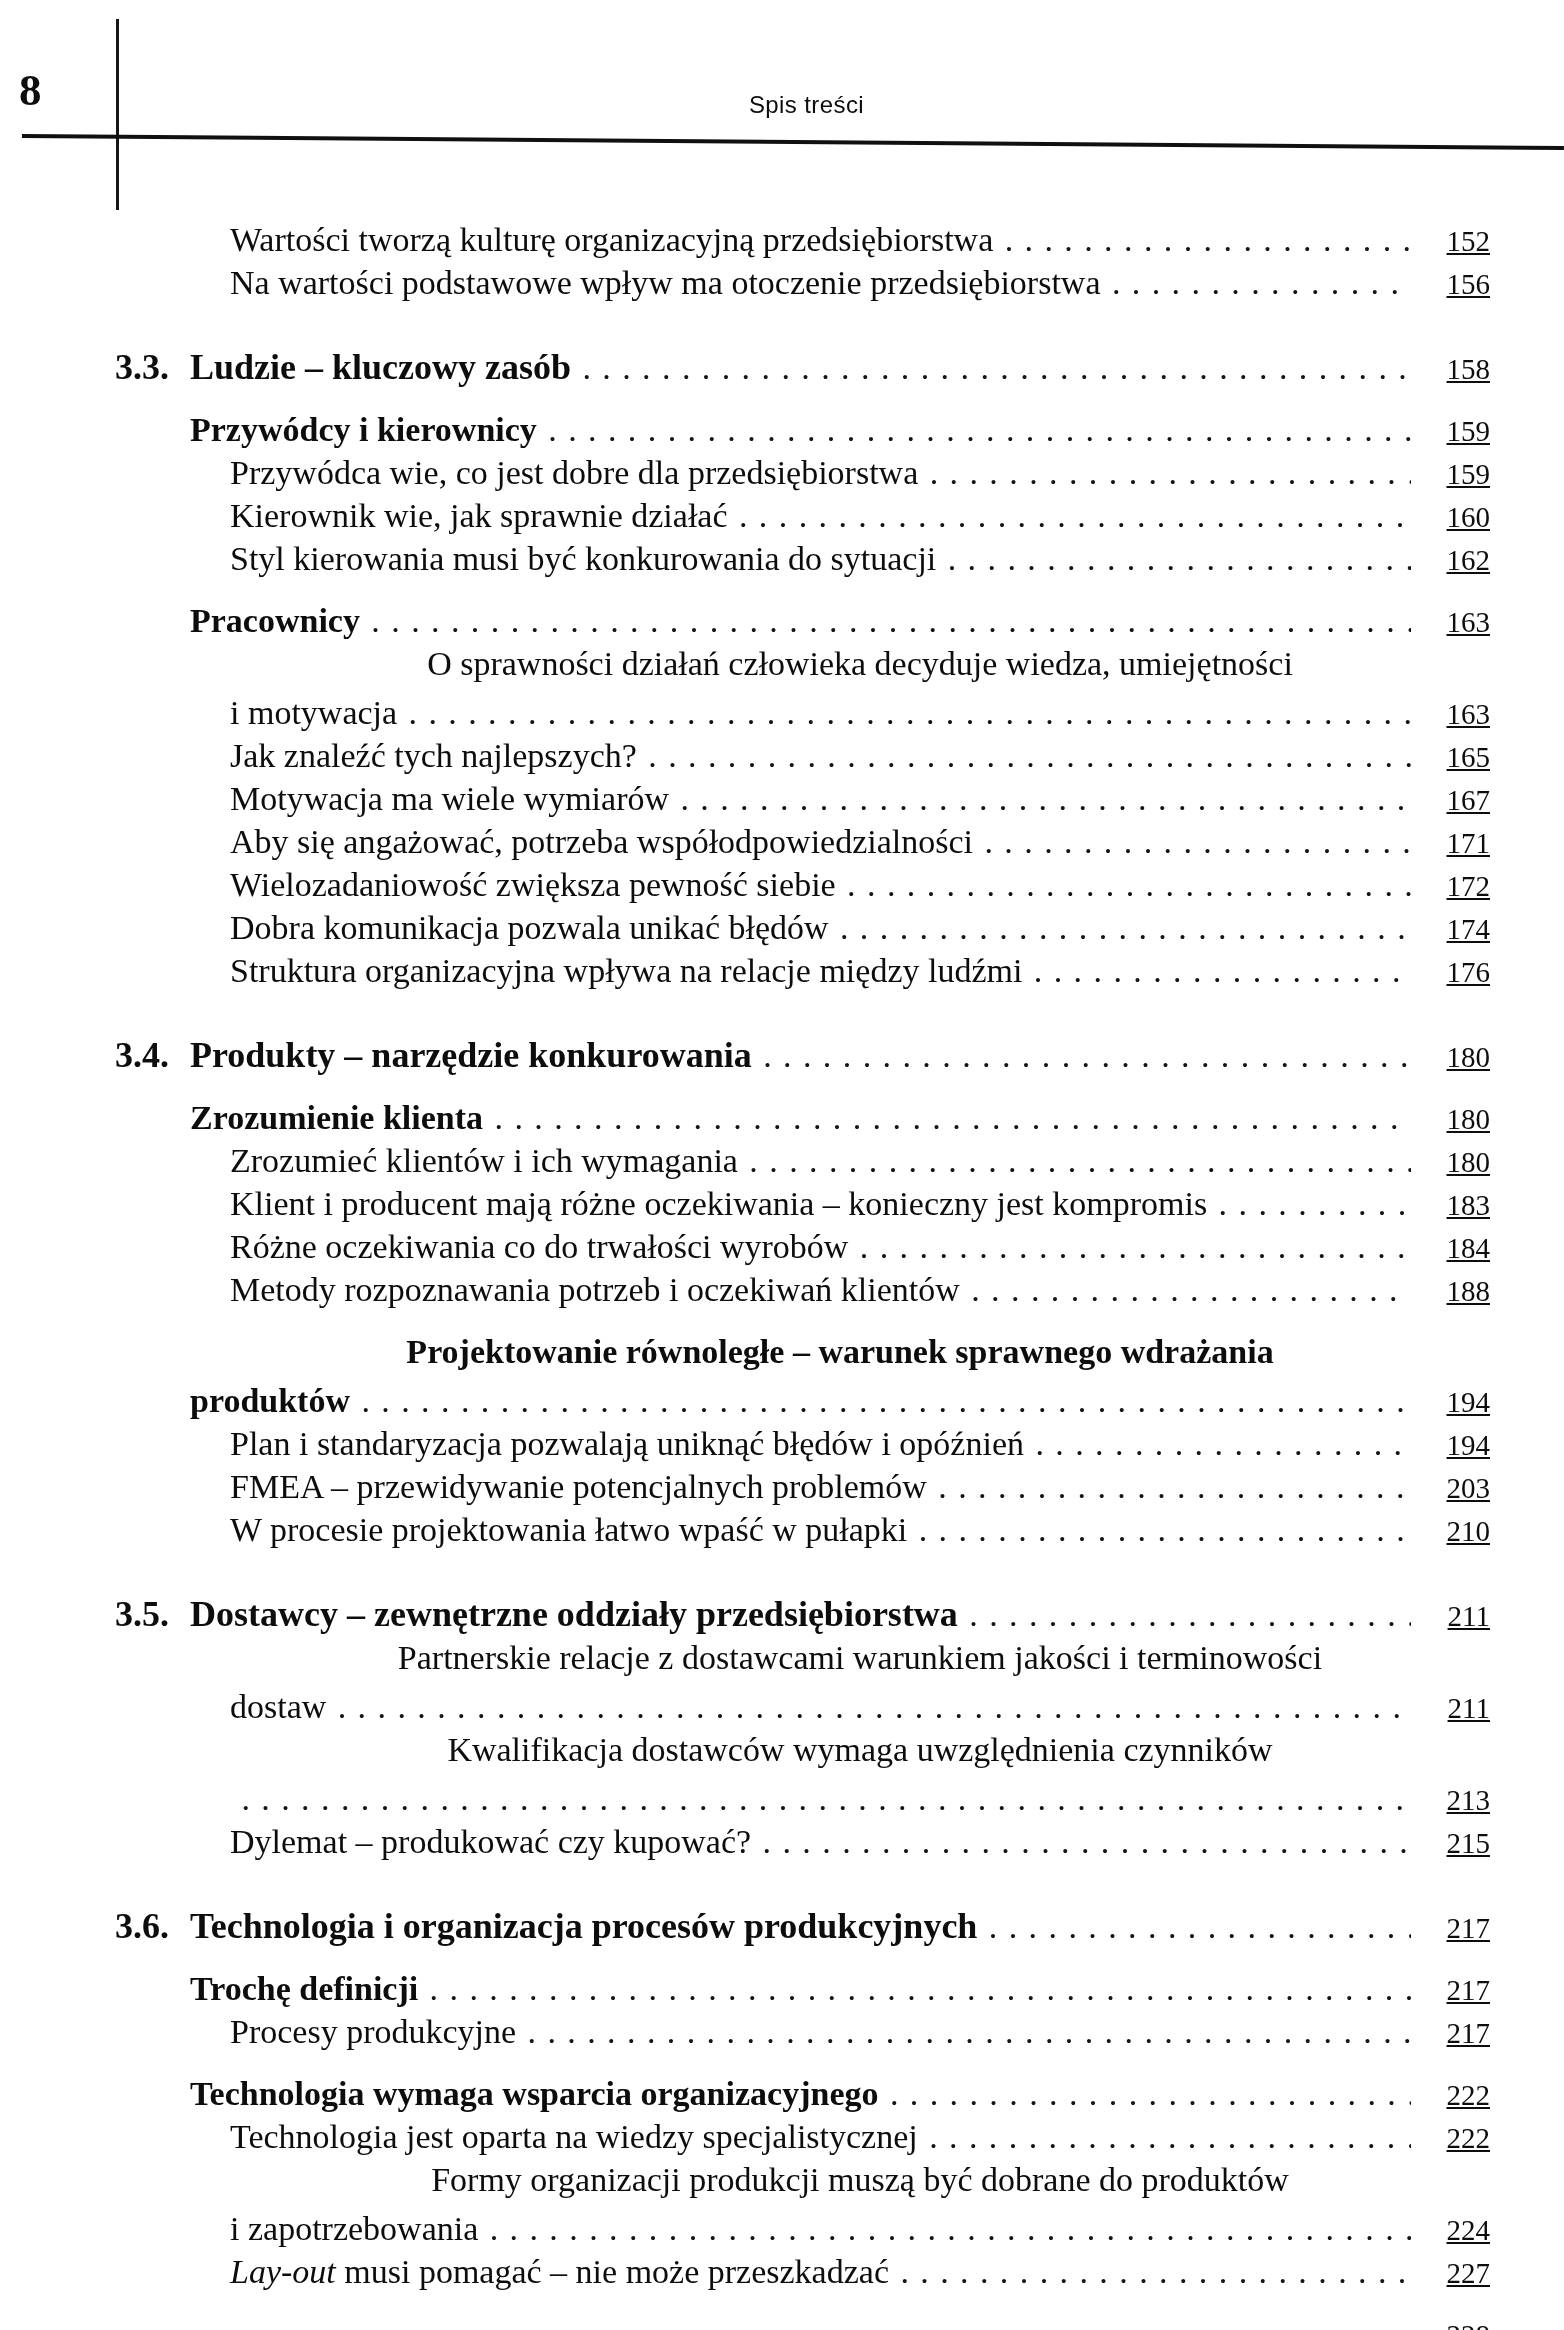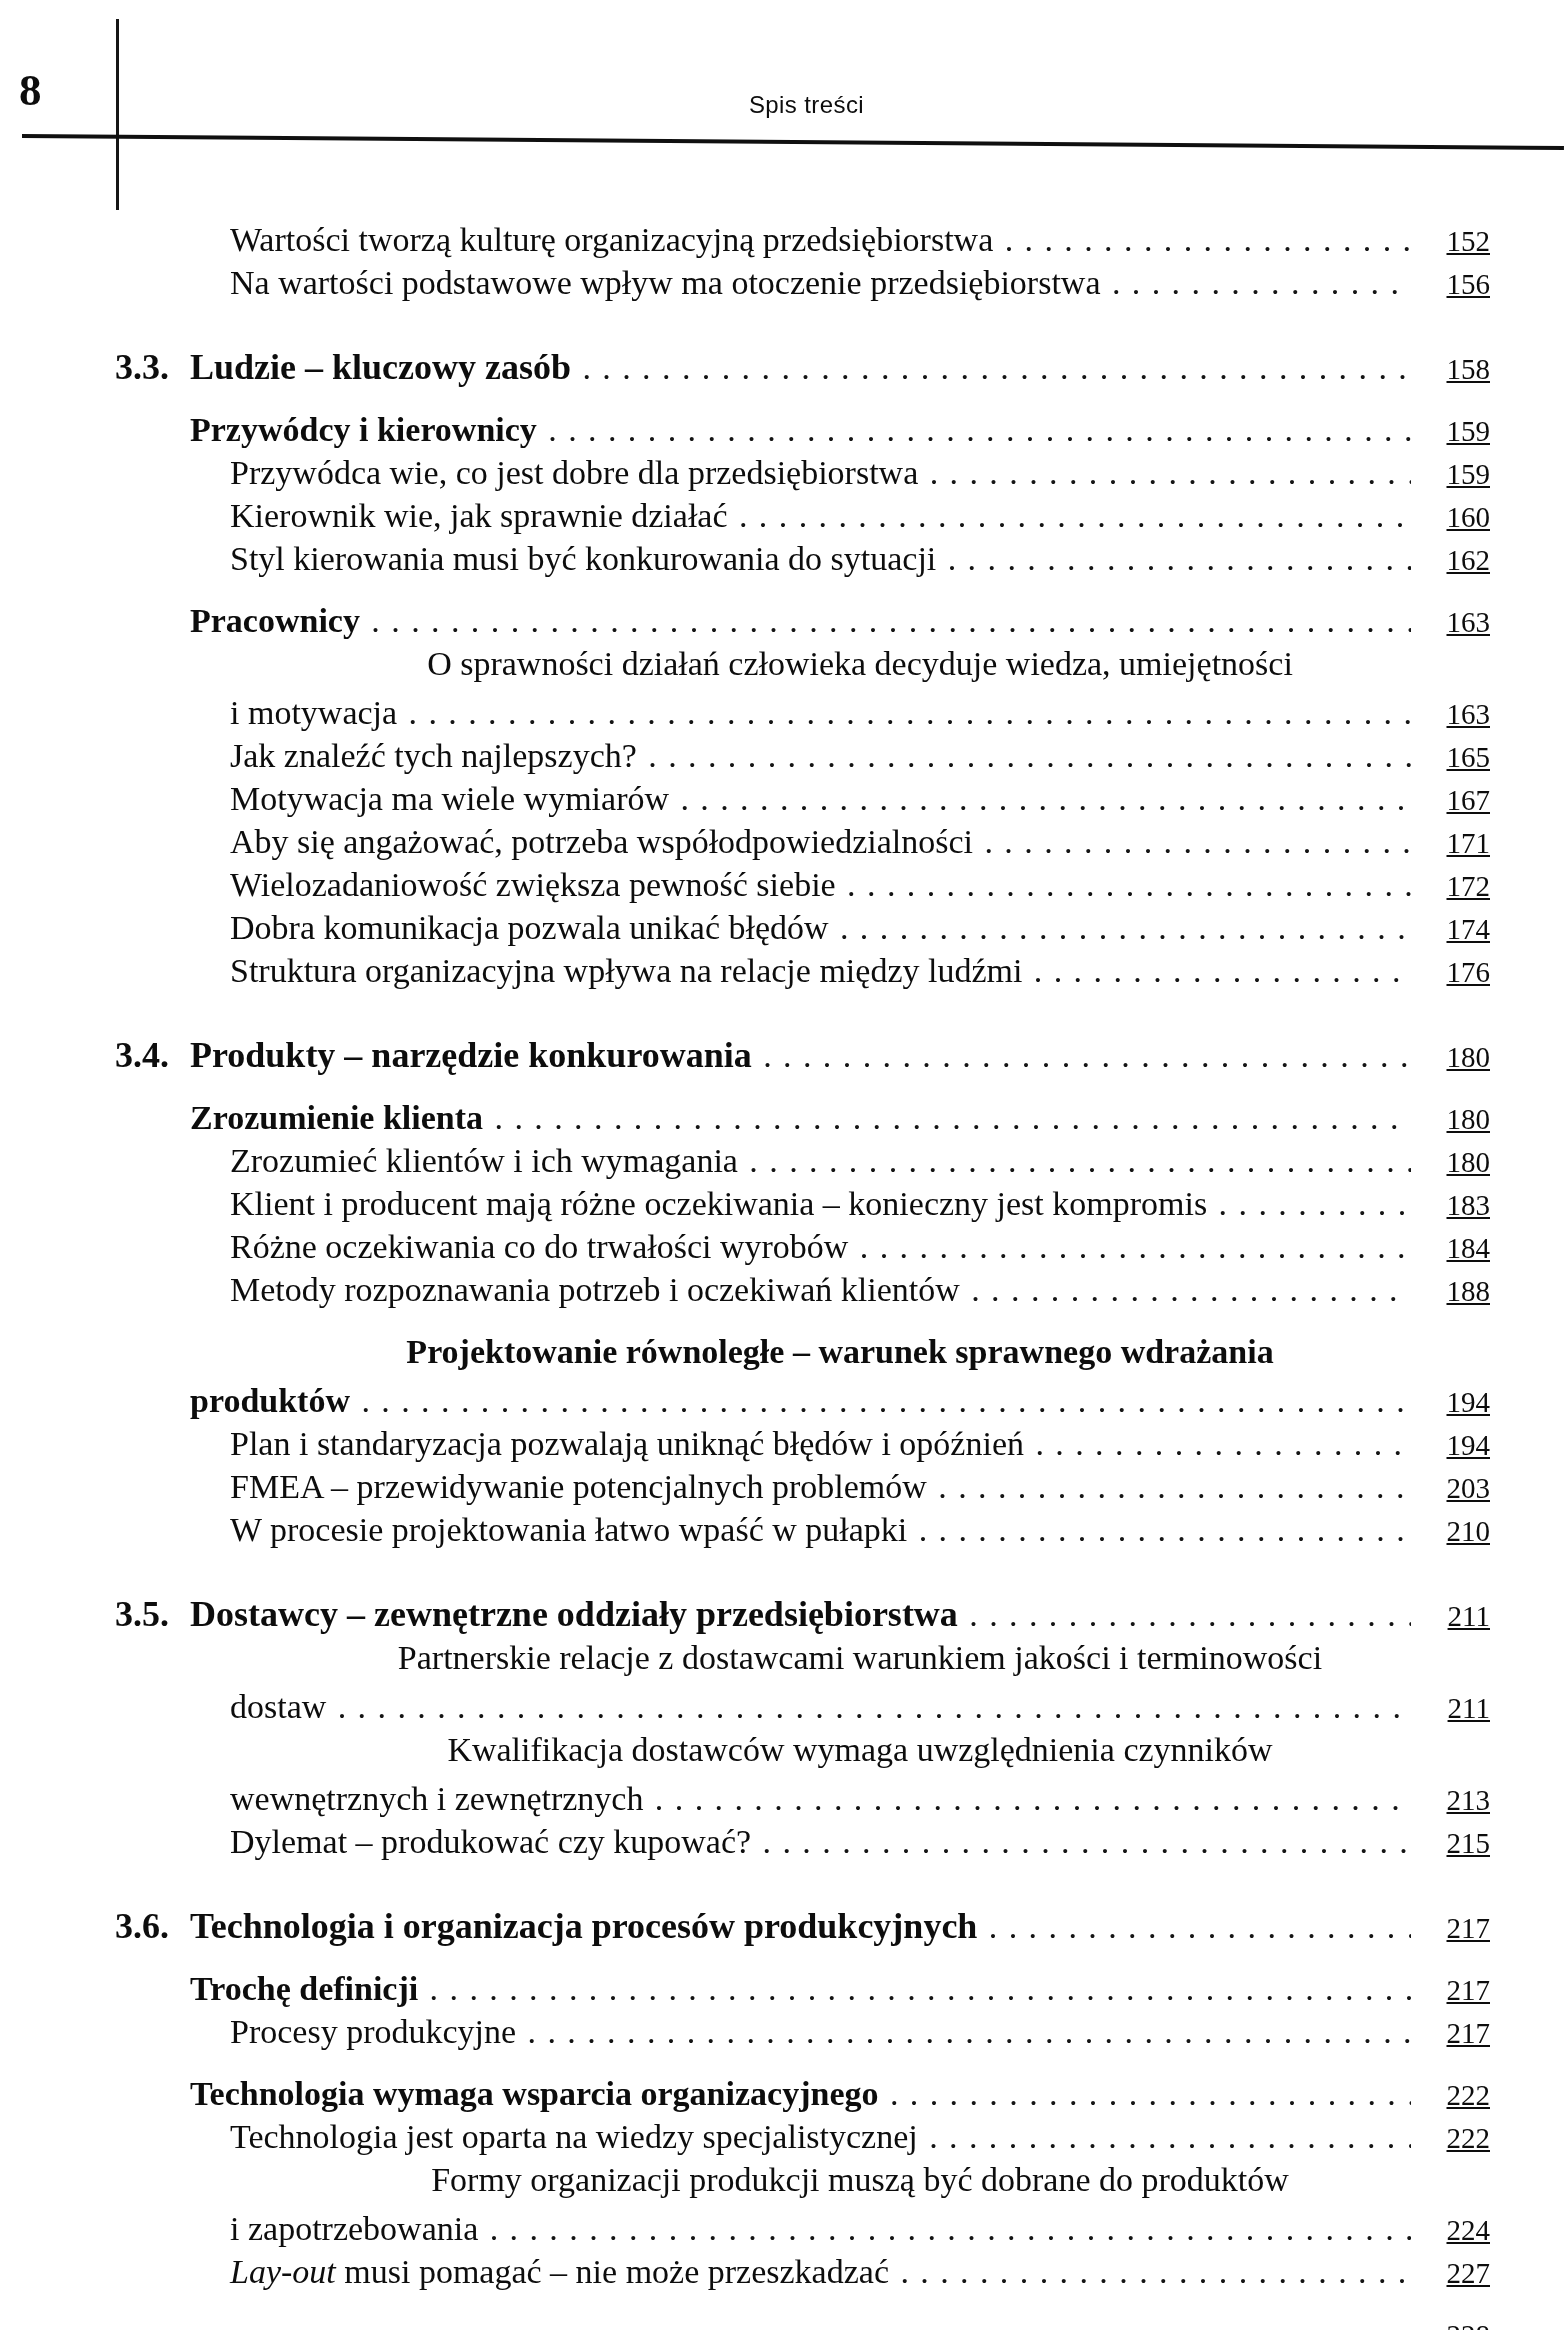--- a/index.html
+++ b/index.html
@@ -222,21 +222,20 @@
       </div>
       <div class="row item cont">
         <span class="txt">dostaw</span>
         <span class="dots"></span>
         <span class="pg">211</span>
       </div>
       <div class="row item">
         <span class="txt">Kwalifikacja dostawców wymaga uwzględnienia czynników</span>
       </div>
       <div class="row item cont">
-        <span class="txt">wewnętrznych i zewnętrznych</span>
         <span class="dots"></span>
         <span class="pg">213</span>
       </div>
       <div class="row item">
         <span class="txt">Dylemat – produkować czy kupować?</span>
         <span class="dots"></span>
         <span class="pg">215</span>
       </div>
       <div class="row chapter">
         <span class="num">3.6.</span>

